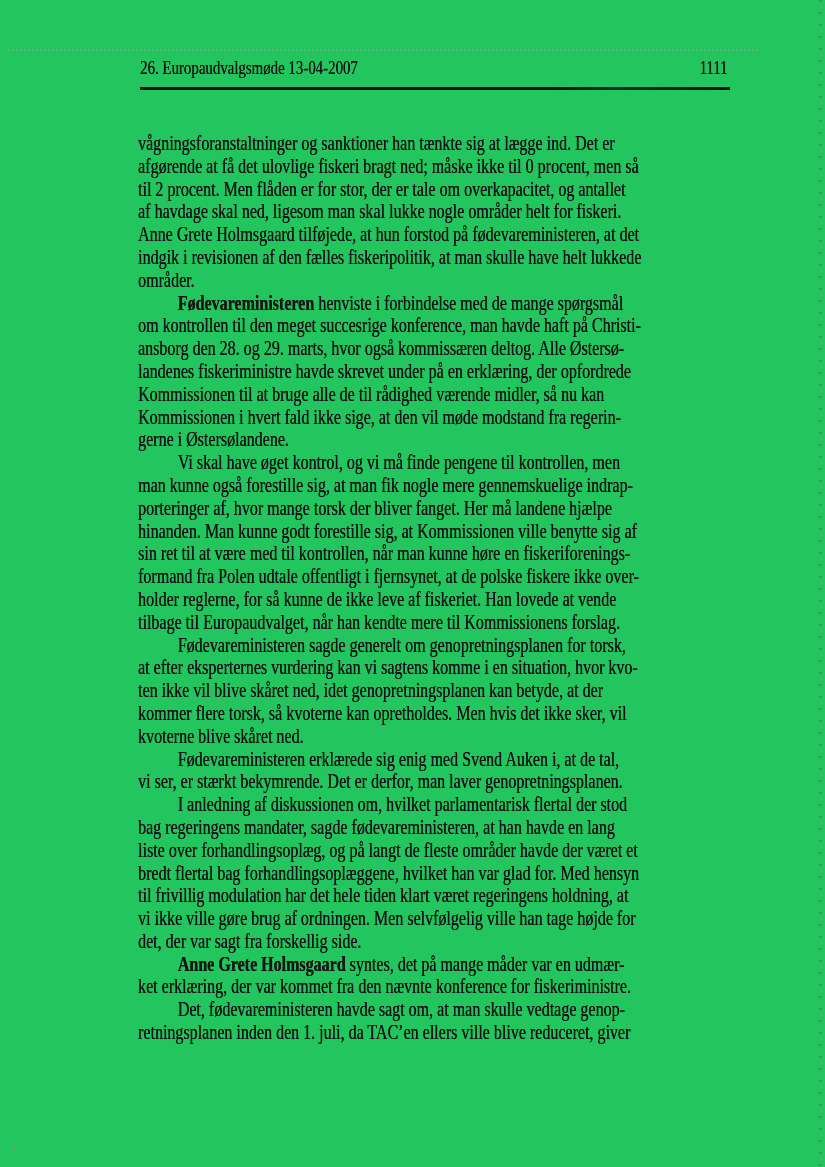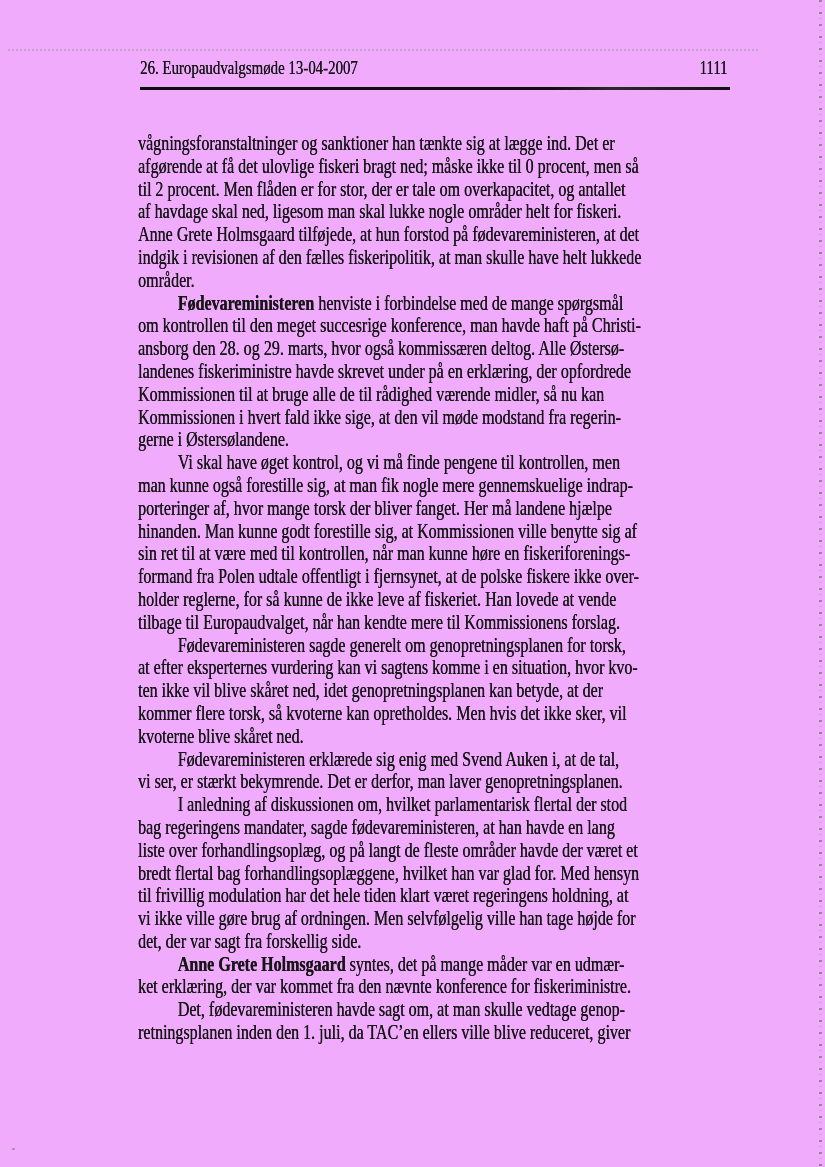--- a/index.html
+++ b/index.html
@@ -5,21 +5,21 @@
   html, body { margin: 0; padding: 0; }
   body {
     width: 825px; height: 1167px;
     background: #ffffff;
     font-family: "Liberation Serif", "DejaVu Serif", serif;
     position: relative;
     overflow: hidden;
   }
   .page {
     position: absolute; inset: 0;
-    background: #f0abfc;
+    background: #22c55e;
     overflow: hidden;
     color: #1a1a1a;
   }
 
   
   .scan-dots-top {
     position: absolute;
     left: 8px; top: 49px;
     width: 750px; height: 0;
     border-top: 2px dotted #9f9f9f;

